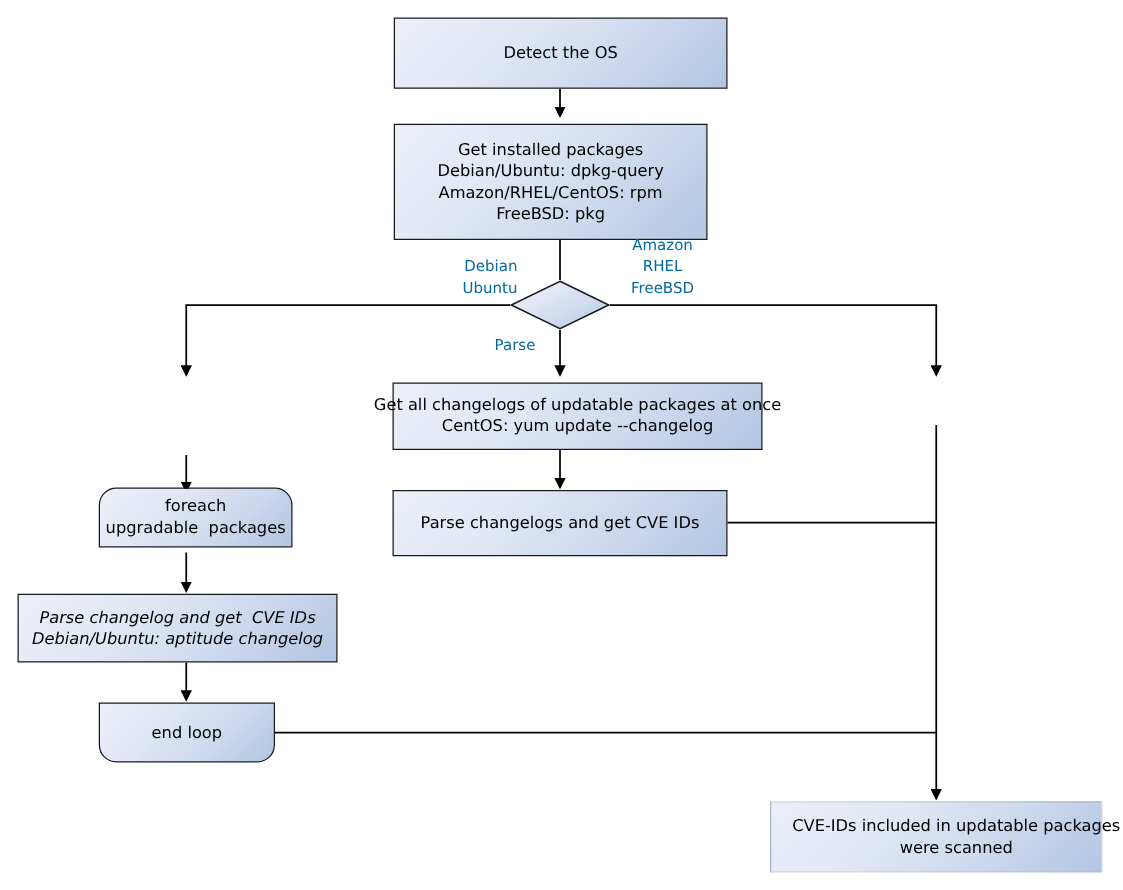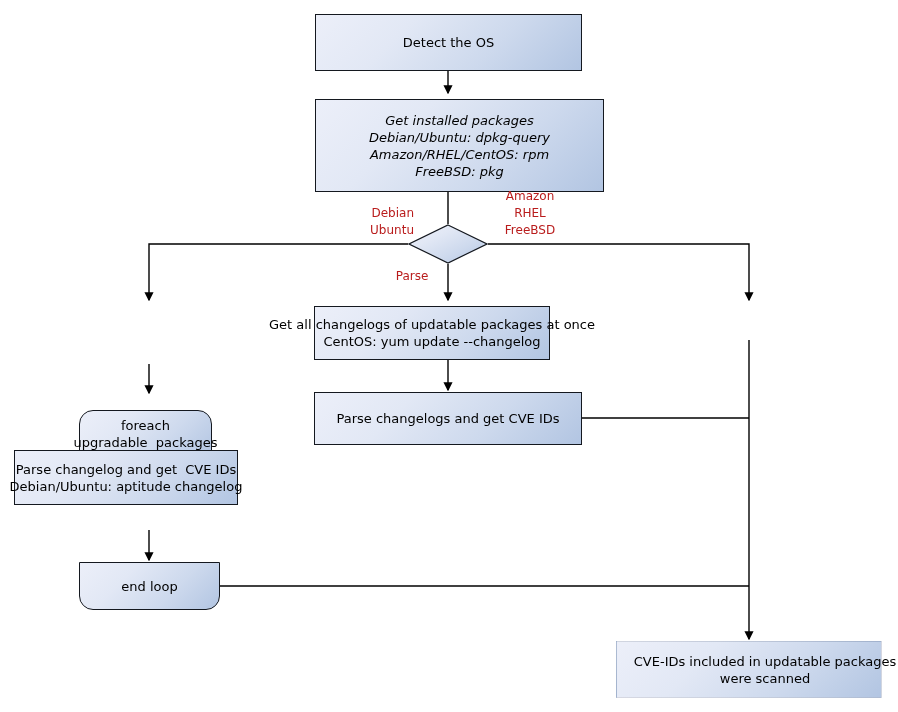--- a/index.html
+++ b/index.html
@@ -59,21 +59,21 @@
     background: linear-gradient(135deg, #eceff9 0%, #e2e8f5 32%, #cdd9ed 66%, #b2c5e2 100%);
     border-radius: 0 0 14px 14px;
   }
   .decision-wrap {
     position: absolute;
   }
   .edge-label {
     position: absolute;
     font-size: 12px;
     line-height: 17px;
-    color: #b91c1c;
+    color: #0369a1;
     white-space: pre;
     text-align: center;
   }
 </style>
 </head>
 <body>
 
 <div id="diagram-root">
 
   <svg class="edges" viewBox="0 0 898 712" width="898" height="712" xmlns="http://www.w3.org/2000/svg">
@@ -118,34 +118,34 @@
   </svg>
 
   <div class="decision-wrap" style="left:408px; top:224px; width:80px; height:40px;">
     <svg width="80" height="40" viewBox="0 0 80 40" xmlns="http://www.w3.org/2000/svg">
       <polygon points="40,1 79,20 40,39 1,20" fill="url(#nodegrad)" stroke="#14181f" stroke-width="1.2"></polygon>
     </svg>
   </div>
 
   <div class="node proc" style="left:315px; top:14px; width:267px; height:57px;">Detect the OS</div>
 
-  <div class="node proc" style="left:315px; top:99px; width:289px; height:93px;font-style:italic;">Get installed packages
+  <div class="node proc" style="left:315px; top:99px; width:251px; height:93px;">Get installed packages
 Debian/Ubuntu: dpkg-query
 Amazon/RHEL/CentOS: rpm
 FreeBSD: pkg</div>
 
 
-  <div class="node proc" style="left:314px; top:306px; width:236px; height:54px;">Get all changelogs of updatable packages at once
+  <div class="node proc" style="left:314px; top:306px; width:296px; height:54px;">Get all changelogs of updatable packages at once
 CentOS: yum update --changelog</div>
 
 
-  <div class="node loop-start" style="left:79px; top:390px; width:133px; height:48px;margin-top:20px;">foreach
+  <div class="node loop-start" style="left:79px; top:390px; width:155px; height:48px;">foreach
 upgradable  packages</div>
 
-  <div class="node proc" style="left:14px; top:450px; width:224px; height:55px;">Parse changelog and get  CVE IDs
+  <div class="node proc" style="left:14px; top:475px; width:256px; height:55px;font-style:italic;">Parse changelog and get  CVE IDs
 Debian/Ubuntu: aptitude changelog</div>
 
   <div class="node loop-end" style="left:79px; top:562px; width:141px; height:48px;">end loop</div>
 
   <div class="node proc" style="left:314px; top:392px; width:268px; height:53px;">Parse changelogs and get CVE IDs</div>
 
   <div class="node borderless" style="left:616px; top:641px; width:266px; height:57px;padding-left:32px;">CVE-IDs included in updatable packages
 were scanned</div>
 
   <div class="edge-label" style="left:344px; top:205px; width:70px;text-align:right;">Debian

